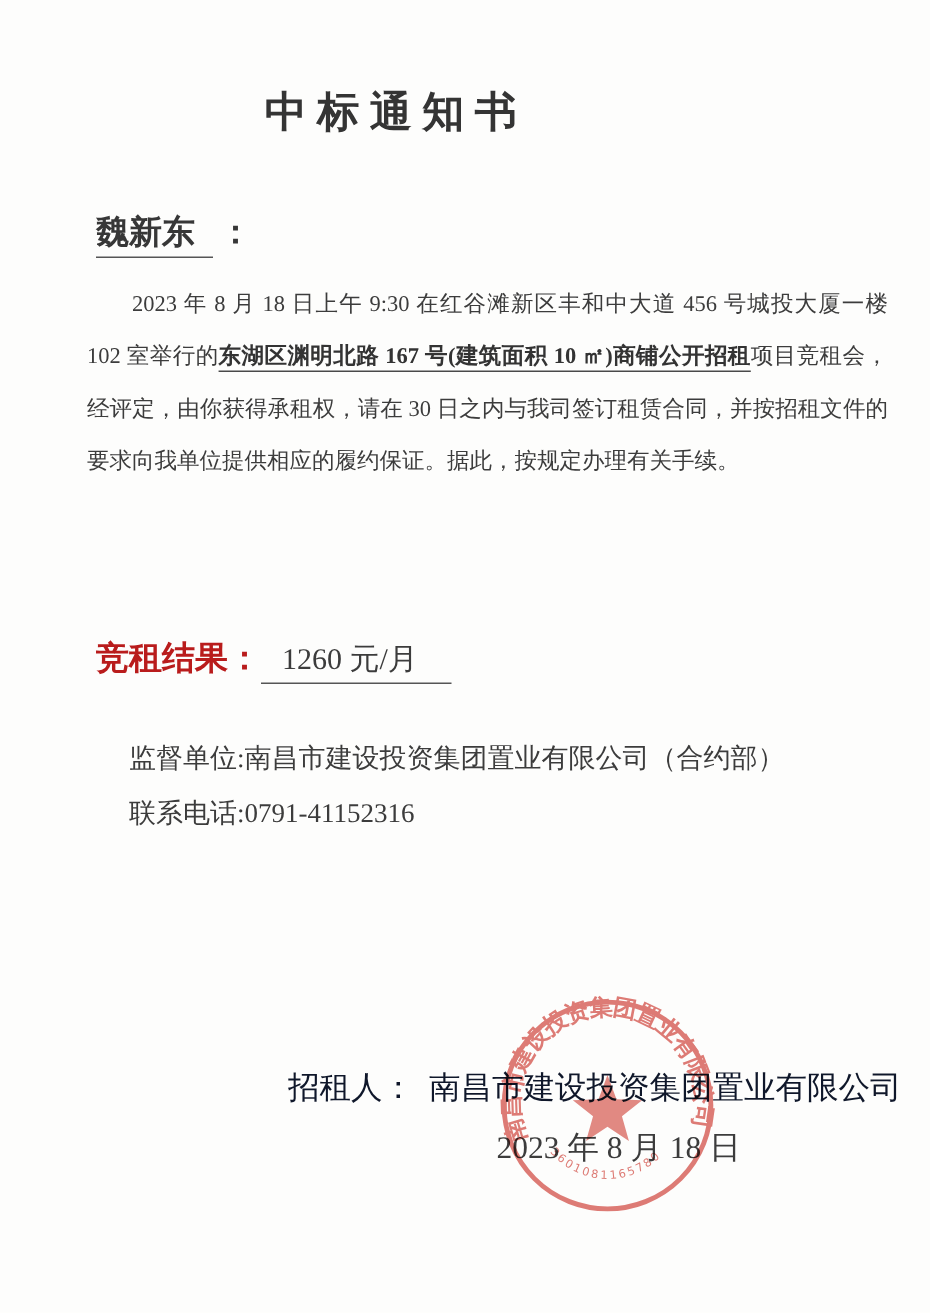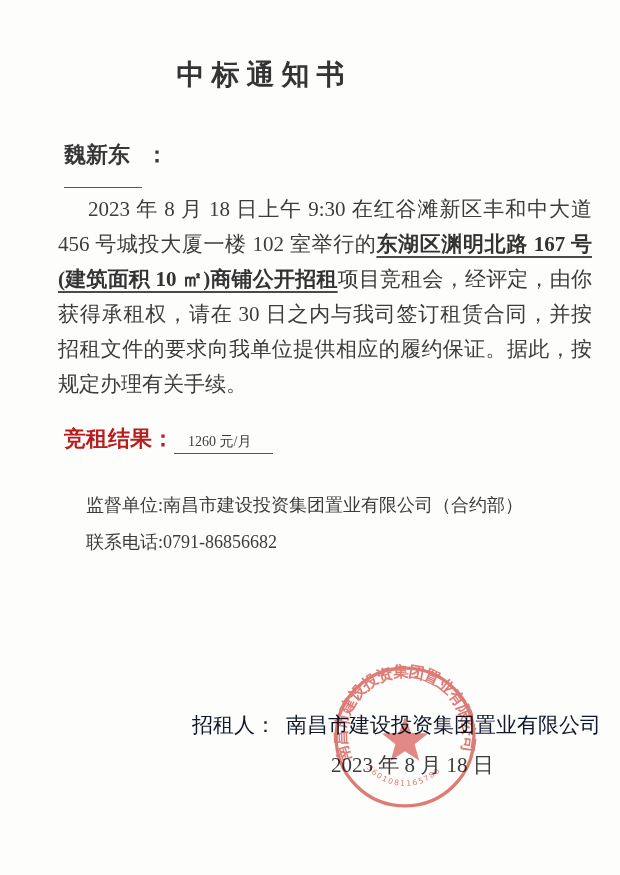--- a/index.html
+++ b/index.html
@@ -16,47 +16,47 @@
     position:absolute;top:56px;left:0;width:528px;
     text-align:center;font-size:28px;font-weight:bold;
     letter-spacing:7px;color:#343434;
   }
   .recipient{
     position:absolute;top:140px;left:64px;
     font-size:22px;font-weight:bold;color:#373737;
   }
   .recipient .name{
     border-bottom:1.5px solid #555;
-    padding-right:12px;padding-bottom:17px;
+    padding-right:12px;padding-bottom:1px;
     display:inline-block;
   }
   .recipient .colon{margin-left:4px;}
 
   .bodytext{
-    font-size:21px;line-height:35px;
+    font-size:15px;line-height:35px;
     text-align:justify;color:#3c3c3c;
   }
   .para1{
     position:absolute;top:171px;left:58px;width:534px;
     text-indent:30px;
   }
   .hl{
     font-weight:bold;color:#333;
     text-decoration:underline;
     text-decoration-color:#4a4a4a;
     text-underline-offset:5px;
   }
 
   .result{
     position:absolute;top:424px;left:64px;
     font-size:22px;
   }
   .result .label{font-weight:bold;color:#b91c1c;}
   .result .value{
-    font-size:14px;
+    font-size:20px;
     border-bottom:1.5px solid #555;
     padding:0 22px 2px 14px;
     display:inline-block;
   }
 
   .notice{position:absolute;top:487px;left:58px;width:534px;}
   .notice p{margin:0;text-indent:30px;}
   .notice .bodytext{line-height:37px;}
   .ind{padding-left:28px;font-size:18px;line-height:37px;color:#3c3c3c;}
 
@@ -90,21 +90,21 @@
   </div>
 
   <p class="para1 bodytext"><span>2023 年 8 月 18 日上午 9:30 在红谷滩新区丰和中大道 456 号城投大厦一楼 102 室举行的</span><span class="hl">东湖区渊明北路 167 号(建筑面积 10 ㎡)商铺公开招租</span><span>项目竞租会，经评定，由你获得承租权，请在 30 日之内与我司签订租赁合同，并按招租文件的要求向我单位提供相应的履约保证。据此，按规定办理有关手续。</span></p>
 
   <div class="result">
     <span class="label">竞租结果：</span><span class="value">1260 元/月</span>
   </div>
 
   <div class="notice">
     <div class="ind">监督单位:南昌市建设投资集团置业有限公司（合约部）</div>
-    <div class="ind">联系电话:0791-86856682</div>
+    <div class="ind">联系电话:0791-41152316</div>
   </div>
 
   <div class="sig-line">
     <span>招租人：</span><span class="sig-company">南昌市建设投资集团置业有限公司</span>
   </div>
   <div class="sig-date">2023 年 8 月 18 日</div>
 
   <svg class="stamp" viewBox="0 0 148 148" xmlns="http://www.w3.org/2000/svg">
     <circle cx="74" cy="74" r="68" fill="none" stroke="#d85f58" stroke-width="3.2"></circle>
     <path id="seal-top-arc" d="M 21,96 A 58,58 0 1 1 127,96" fill="none"></path>

